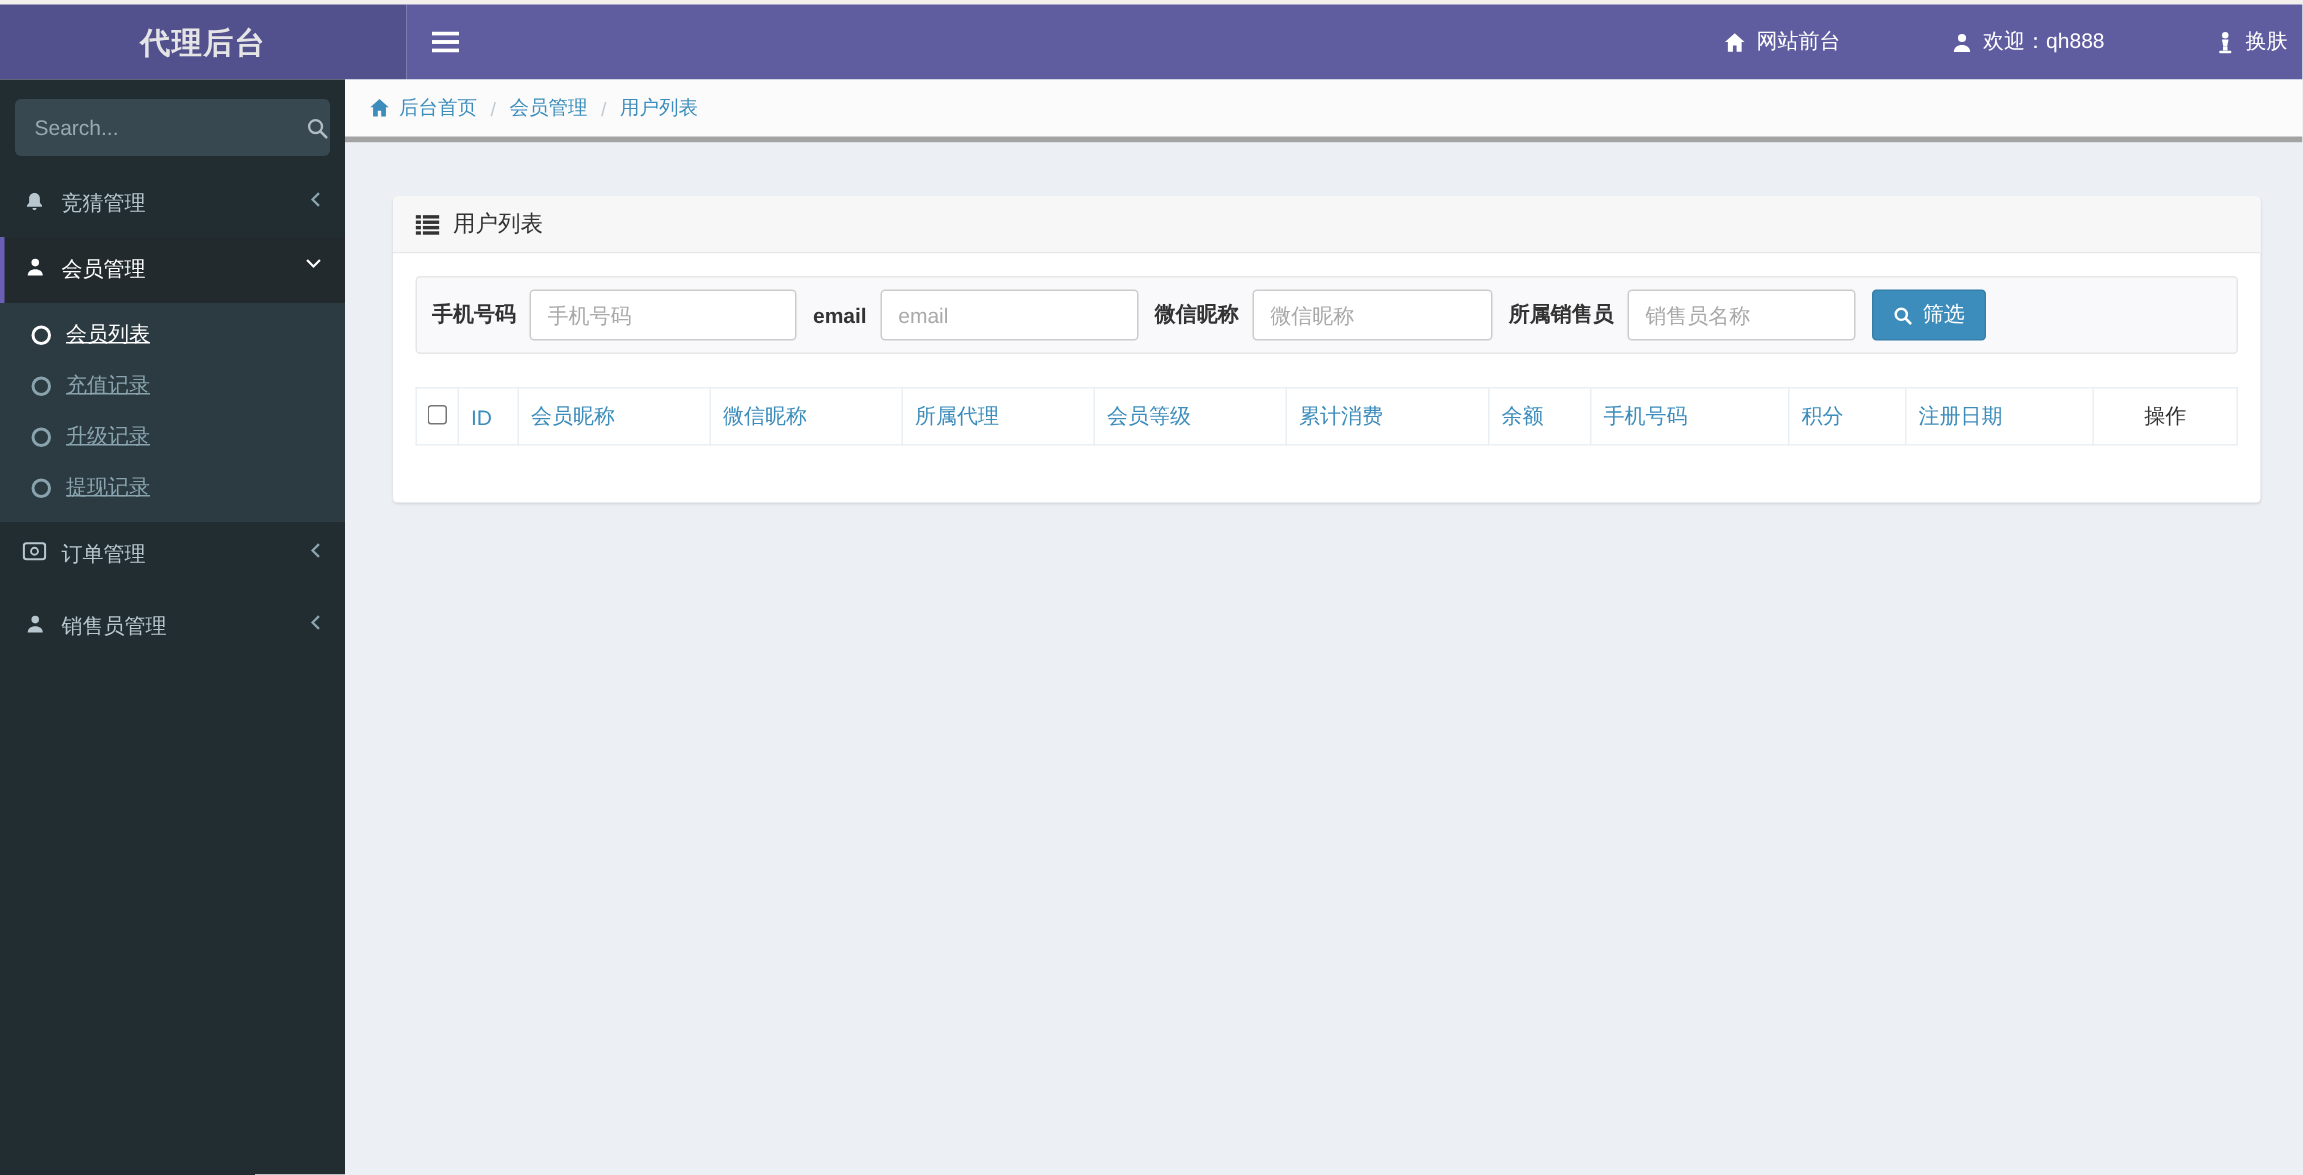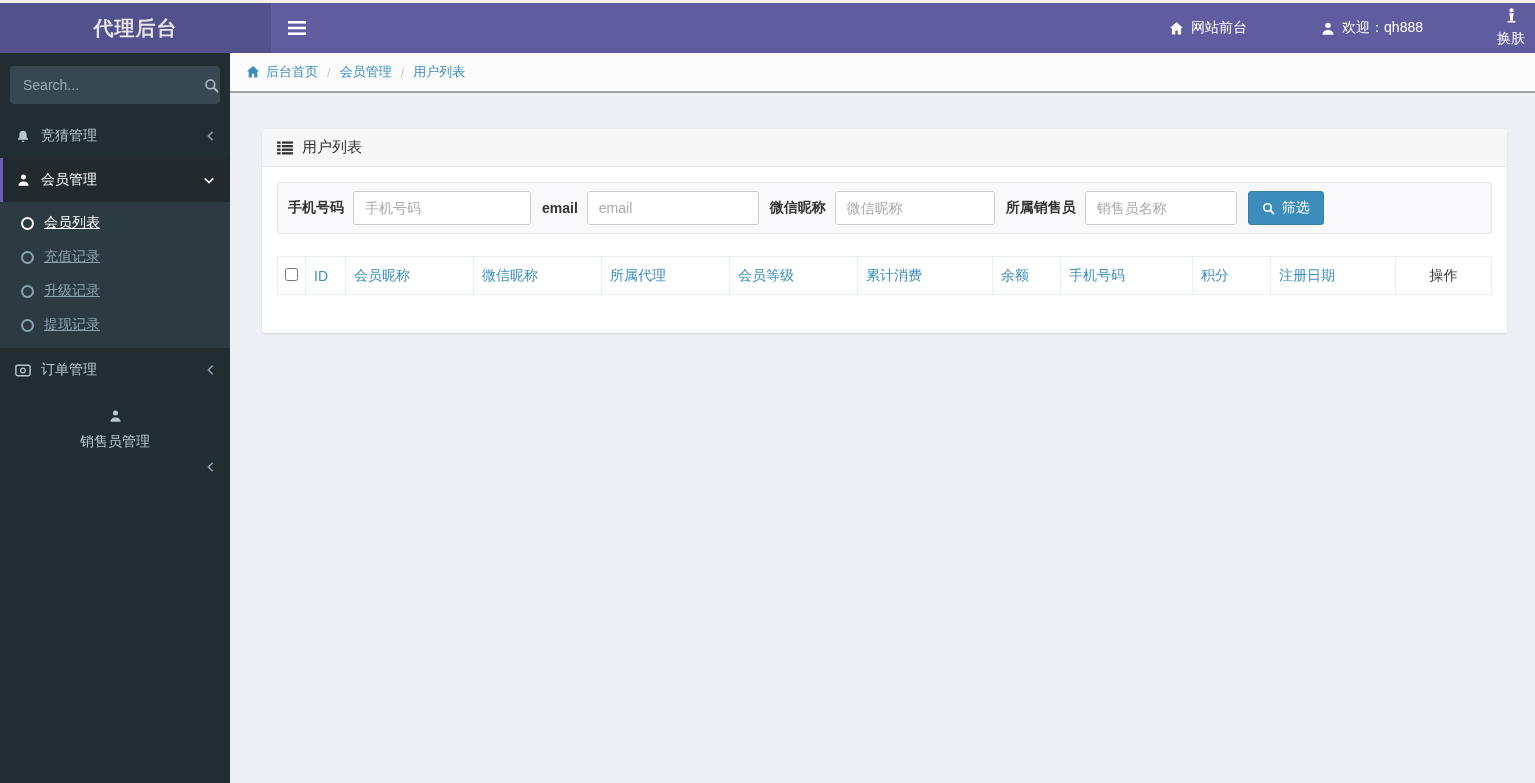--- a/index.html
+++ b/index.html
@@ -9,51 +9,51 @@
   .top-strip { height:3px; background:#f2efec; }
 
   
   .header { display:flex; height:50px; }
   .logo { width:271px; background:#53508e; color:#e5e5e5; display:flex; align-items:center; justify-content:center;
           font-size:20px; font-weight:bold; letter-spacing:1px; flex-shrink:0; }
   .navbar { flex:1; background:#5f5ca0; display:flex; align-items:center; color:#fff; }
   .hamburger { padding:0 17px; height:50px; display:flex; align-items:center; cursor:pointer; }
   .nav-right { margin-left:auto; display:flex; align-items:stretch;gap:44px; }
   .nav-item { display:flex; align-items:center; gap:7px; padding:0 15px; font-size:14px; color:#fff; cursor:pointer; }
-  .nav-item:last-child { padding-right:10px;flex-direction:column; }
+  .nav-item:last-child { padding-right:10px; }
 
   
   .main { display:flex; height:730px; }
   .sidebar { width:230px; background:#222d32; flex-shrink:0; }
   .content-col { flex:1; display:flex; flex-direction:column; min-width:0; }
 
   
   .search-box { margin:13px 10px 10px 10px; background:#374850; border-radius:4px; height:38px;
                 display:flex; align-items:center; padding:0 13px; }
   .search-box input { flex:1; background:transparent; border:none; outline:none; color:#fef9c3; font-size:14px;
                       font-family:Liberation Sans, sans-serif; }
   .search-box input::placeholder { color:#9aa9b1; }
   .search-icon { color:#b0bcc3; display:flex; }
 
   .menu { list-style:none; margin-top:10px; }
-  .menu-item { display:flex; align-items:center; gap:10px; padding:13px 15px 13px 12px; font-size:14px;
+  .menu-item { display:flex; align-items:flex-start; gap:10px; padding:13px 15px 13px 12px; font-size:14px;
                color:#b8c7ce; cursor:pointer; border-left:3px solid transparent; }
   .menu-item .mi-icon { width:16px; display:flex; justify-content:center; }
   .menu-item .chev { margin-left:auto; display:flex; color:#8aa4af; }
   .menu-item.active-parent { background:#222a2e; color:#fff; border-left-color:#6a5fb5; }
   .menu-item.active-parent .chev { color:#fff; }
   .submenu { list-style:none; background:#2c3b41; padding:4px 0 6px 0; }
   .submenu-item { display:flex; align-items:center; gap:10px; padding:8px 15px 8px 21px; font-size:14px;
                   color:#8aa4af; cursor:pointer;text-decoration:underline; }
   .submenu-item.active { color:#fff; }
   .ring { width:13px; height:13px; border-radius:50%; border:2px solid currentColor; flex-shrink:0; }
 
   
   .breadcrumb-bar { background:#fbfbfb; padding:10px 16px; display:flex; align-items:center; gap:9px;
-                    font-size:13px; border-bottom:2px solid #a3a3a3; }
+                    font-size:13px; border-bottom:4px solid #a3a3a3; }
   .crumb { color:#3c8dbc; text-decoration:none; display:flex; align-items:center; gap:6px; cursor:pointer; }
   .crumb-sep { color:#c3c9d0; }
 
   
   .content { flex:1; background:#ecf0f5; padding:36px 28px 0 32px; overflow:hidden; }
   .box { background:#fff; border-radius:3px; box-shadow:0 1px 2px rgba(0,0,0,.12); }
   .box-header { background:#f7f7f7; border-bottom:1px solid #e7e7e7; border-radius:3px 3px 0 0;
                 padding:9px 15px; display:flex; align-items:center; gap:9px; font-size:15px; color:#333; }
   .box-body { padding:15px 15px 38px 15px; }
 
@@ -202,21 +202,21 @@
             </svg>
         </span>
         <span>订单管理</span>
         <span class="chev">
           <svg width="9" height="12" viewBox="0 0 10 14">
               <polyline points="7.5,2 2.5,7 7.5,12" fill="none" stroke="currentColor" stroke-width="1.8"></polyline>
             </svg>
         </span>
       </li>
 
-      <li class="menu-item" style="margin-top:4px;flex-direction:column;">
+      <li class="menu-item" style="margin-top:4px;">
         <span class="mi-icon">
           <svg width="13" height="14" viewBox="0 0 16 16">
               <circle fill="currentColor" cx="8" cy="4.4" r="3.1"></circle>
               <path fill="currentColor" d="M1.8 15c0-3.4 2.9-5.2 6.2-5.2s6.2 1.8 6.2 5.2z"></path>
             </svg>
         </span>
         <span>销售员管理</span>
         <span class="chev">
           <svg width="9" height="12" viewBox="0 0 10 14">
               <polyline points="7.5,2 2.5,7 7.5,12" fill="none" stroke="currentColor" stroke-width="1.8"></polyline>

